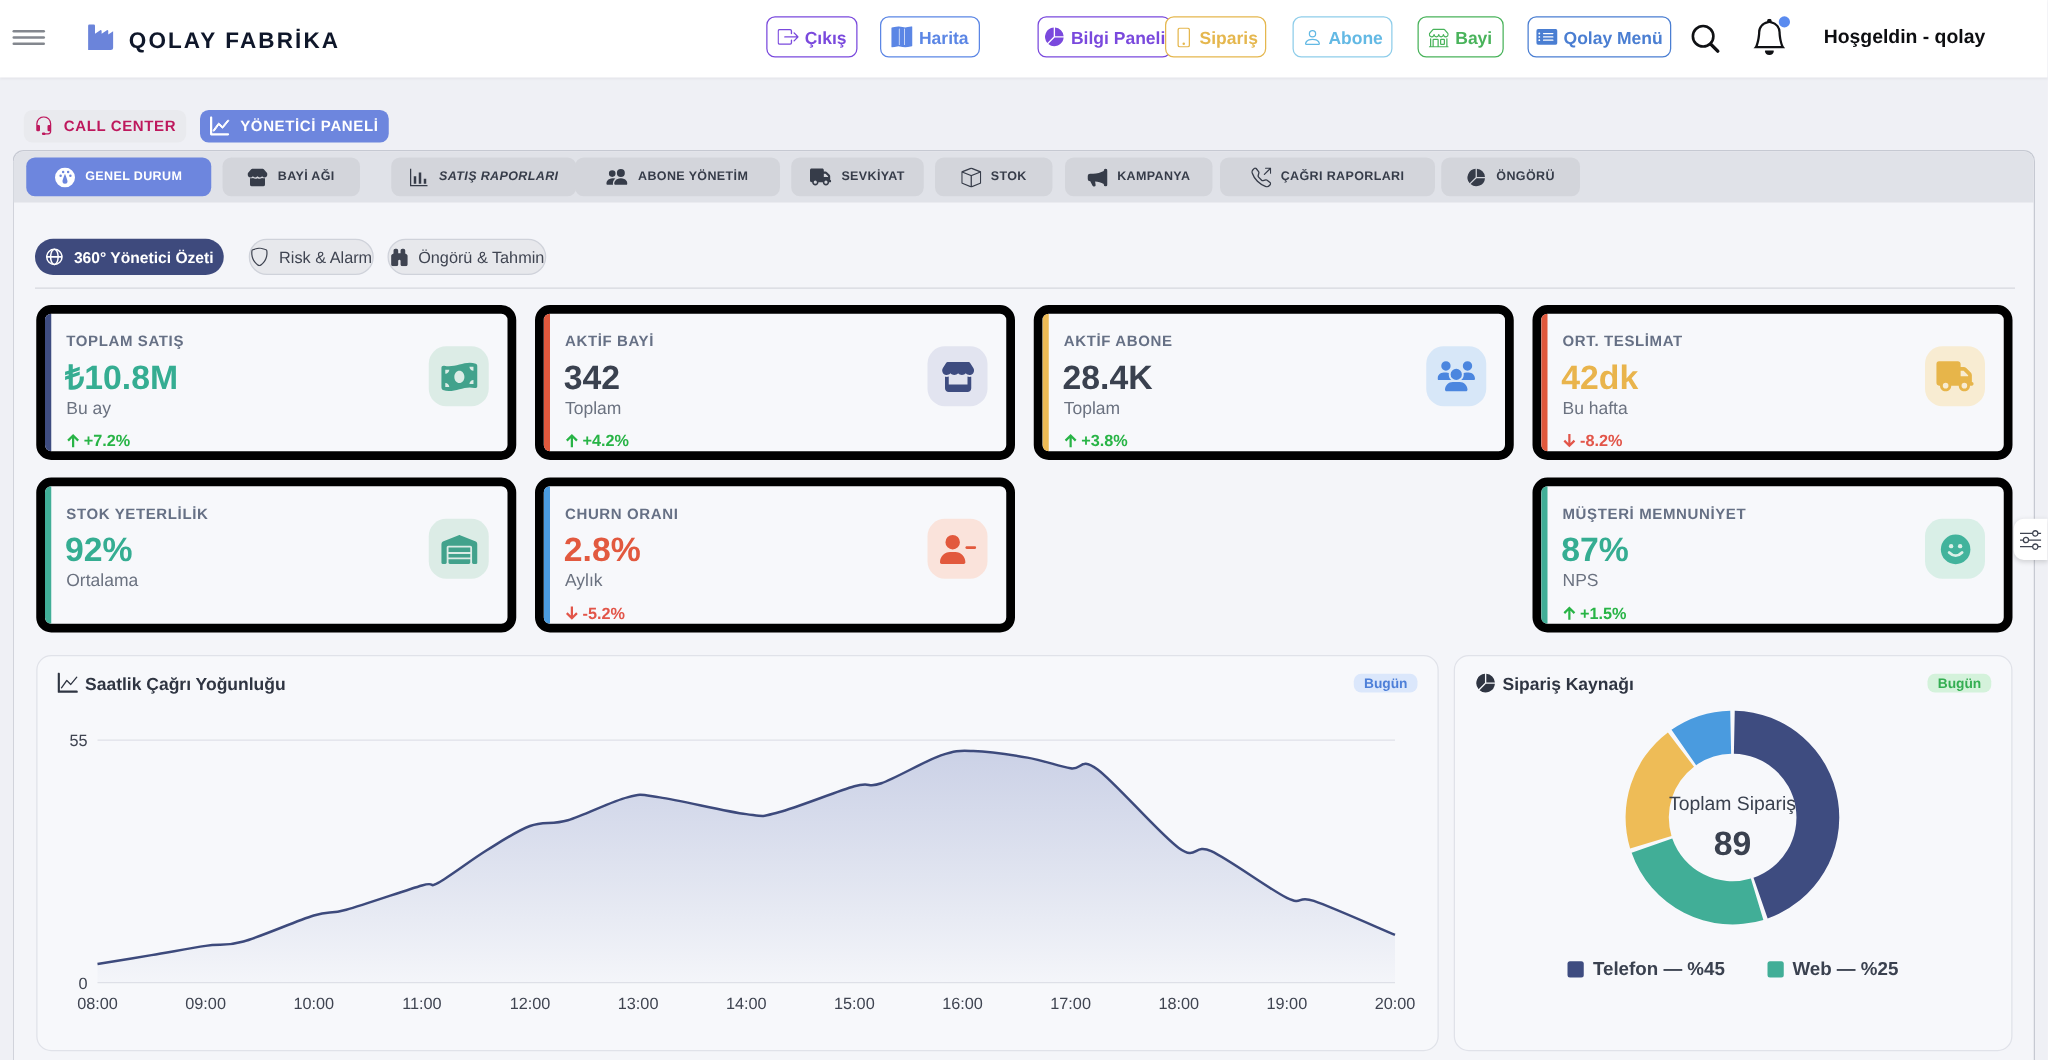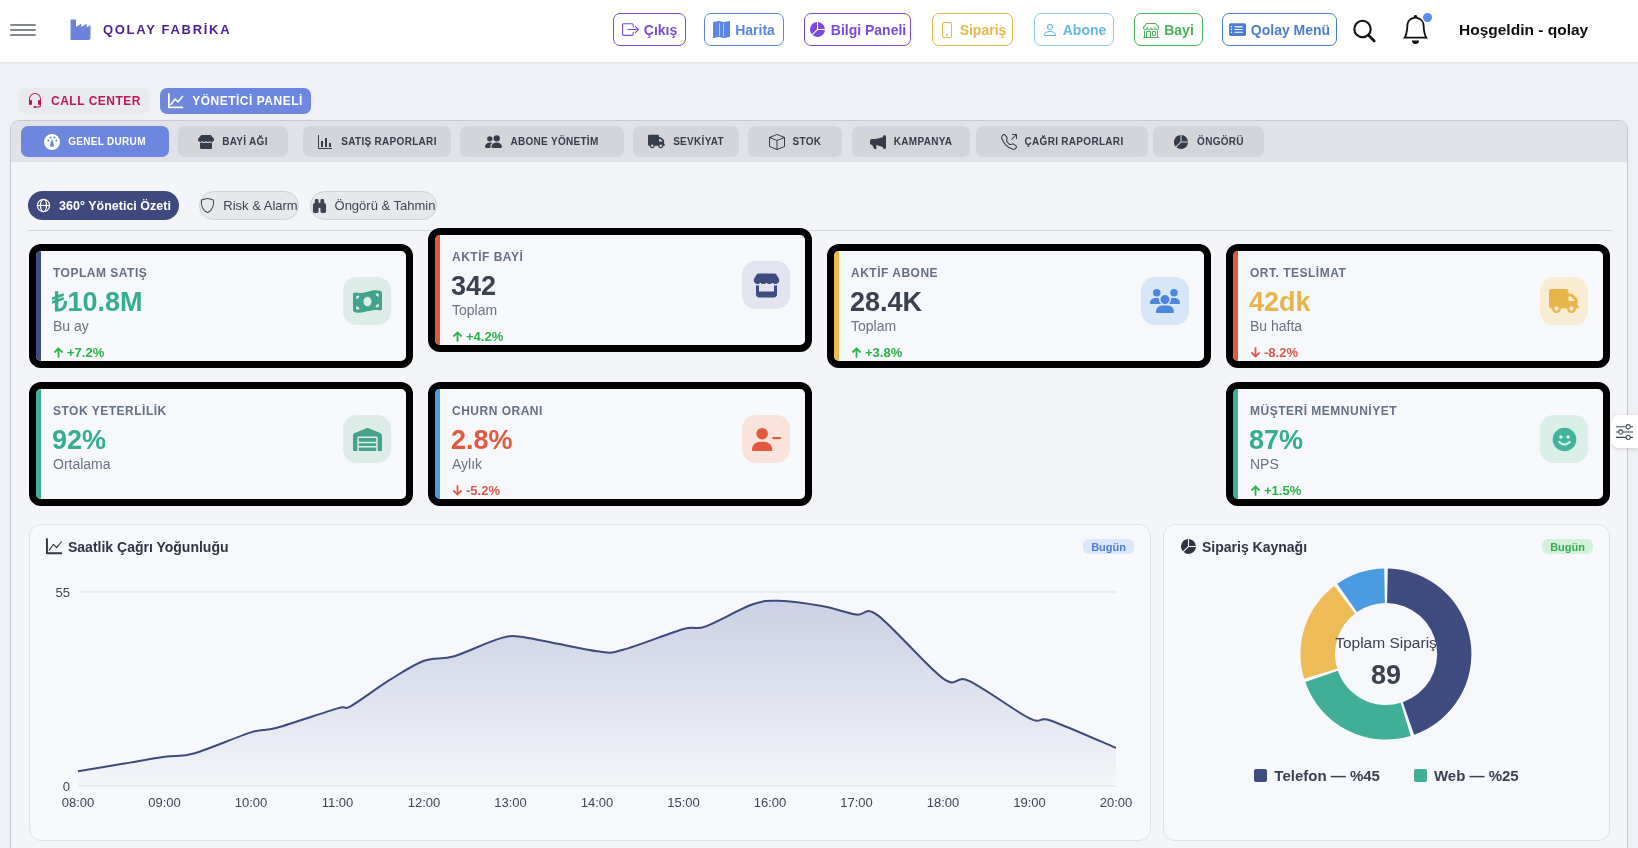--- a/index.html
+++ b/index.html
@@ -2,21 +2,21 @@
 <html lang="tr"><head>
 <meta charset="utf-8">
 <style>
   * { margin:0; padding:0; box-sizing:border-box; }
   html,body { width:1638px; height:848px; overflow:hidden; background:#eff0f5; font-family:"Liberation Sans", sans-serif; }
   
   .header { position:absolute; top:0; left:0; width:1638px; height:62px; background:#ffffff; box-shadow:0 1px 2px rgba(0,0,0,0.05); }
   .burger { position:absolute; left:10px; top:24px; width:26px; height:14px; }
   .burger span { display:block; height:1.5px; background:#83878e; margin-bottom:3.5px; border-radius:1px; }
   .logo { position:absolute; left:69px; top:19px; width:23px; height:21px; color:#6b84da; }
-  .brand { position:absolute; left:103px; top:22px; font-size:13px; font-weight:bold; letter-spacing:1.7px; color:#4c1d95; } .hb { position:absolute; top:13px; height:33px; display:flex; align-items:center; justify-content:center; gap:5px; border-radius:7px; background:#fff; border:1.5px solid; font-size:14px; font-weight:bold; white-space:nowrap; }
+  .brand { position:absolute; left:103px; top:22px; font-size:18px; font-weight:bold; letter-spacing:1.7px; color:#0f172a; } .hb { position:absolute; top:13px; height:33px; display:flex; align-items:center; justify-content:center; gap:5px; border-radius:7px; background:#fff; border:1.5px solid; font-size:14px; font-weight:bold; white-space:nowrap; }
   .c-purple { color:#7a49dd; border-color:#7a49dd; }
   .c-blue   { color:#5b86e5; border-color:#5b86e5; }
   .c-amber  { color:#e5b74e; border-color:#e5b74e; }
   .c-lblue  { color:#63b9e4; border-color:#8ecdea; }
   .c-green  { color:#49b35b; border-color:#49b35b; }
   .c-mblue  { color:#4a7ed2; border-color:#4a7ed2; }
   .search-ic { position:absolute; left:1350px; top:17px; }
   .bell-wrap { position:absolute; left:1401px; top:15px; }
   .bell-dot { position:absolute; right:-2px; top:-2px; width:9px; height:9px; border-radius:50%; background:#5a8bef; }
   .welcome { position:absolute; left:1459px; top:21px; font-size:15.5px; font-weight:bold; color:#0d0e11; }
@@ -69,21 +69,21 @@
     </svg>
   <div class="brand">QOLAY FABRİKA</div>
   <div>
     <div class="hb c-purple" style="left:613px;width:73px;"><svg width="17" height="17" viewBox="0 0 16 16" fill="currentColor">
           <path d="M10 12.5a.5.5 0 0 1-.5.5h-8a.5.5 0 0 1-.5-.5v-9a.5.5 0 0 1 .5-.5h8a.5.5 0 0 1 .5.5v2a.5.5 0 0 0 1 0v-2A1.5 1.5 0 0 0 9.5 2h-8A1.5 1.5 0 0 0 0 3.5v9A1.5 1.5 0 0 0 1.5 14h8a1.5 1.5 0 0 0 1.5-1.5v-2a.5.5 0 0 0-1 0z"></path>
           <path d="M15.854 8.354a.5.5 0 0 0 0-.708l-3-3a.5.5 0 0 0-.708.708L14.293 7.5H5.5a.5.5 0 0 0 0 1h8.793l-2.147 2.146a.5.5 0 0 0 .708.708z"></path>
         </svg>Çıkış</div>
     <div class="hb c-blue" style="left:704px;width:80px;"><svg width="17" height="17" viewBox="0 0 16 16" fill="currentColor">
           <path d="M16 .5a.5.5 0 0 0-.598-.49L10.5.99 5.598.01a.5.5 0 0 0-.196 0l-5 1A.5.5 0 0 0 0 1.5v14a.5.5 0 0 0 .598.49l4.902-.98 4.902.98a.5.5 0 0 0 .196 0l5-1A.5.5 0 0 0 16 14.5zM5.75 14.14V1.86l.5-.1v12.28l-.25.05zm4.5-12.28v12.28l-.5-.1V1.76z"></path>
         </svg>Harita</div>
-    <div class="hb c-purple" style="left:804px;width:107px;"><svg width="17" height="17" viewBox="0 0 16 16" fill="currentColor">
+    <div class="hb c-purple" style="left:830px;width:107px;"><svg width="17" height="17" viewBox="0 0 16 16" fill="currentColor">
           <path d="M7.5 1.018a7 7 0 0 0-4.79 11.566L7.5 7.793zm1 0V7.5h6.482A7 7 0 0 0 8.5 1.018M14.982 8.5H8.207l-4.79 4.79A7 7 0 0 0 14.982 8.5"></path>
         </svg>Bilgi Paneli</div>
     <div class="hb c-amber" style="left:932px;width:81px;"><svg width="16" height="16" viewBox="0 0 16 16" fill="currentColor">
           <path d="M11 1a1 1 0 0 1 1 1v12a1 1 0 0 1-1 1H5a1 1 0 0 1-1-1V2a1 1 0 0 1 1-1zM5 0a2 2 0 0 0-2 2v12a2 2 0 0 0 2 2h6a2 2 0 0 0 2-2V2a2 2 0 0 0-2-2z"></path>
           <path d="M8 14a1 1 0 1 0 0-2 1 1 0 0 0 0 2"></path>
         </svg>Sipariş</div>
     <div class="hb c-lblue" style="left:1034px;width:80px;"><svg width="16" height="16" viewBox="0 0 16 16" fill="currentColor">
           <path d="M8 8a3 3 0 1 0 0-6 3 3 0 0 0 0 6m2-3a2 2 0 1 1-4 0 2 2 0 0 1 4 0m4 8c0 1-1 1-1 1H3s-1 0-1-1 1-4 6-4 6 3 6 4m-1-.004c-.001-.246-.154-.986-.832-1.664C11.516 10.68 10.289 10 8 10s-3.516.68-4.168 1.332c-.678.678-.83 1.418-.832 1.664z"></path>
         </svg>Abone</div>
     <div class="hb c-green" style="left:1134px;width:69px;"><svg width="16" height="16" viewBox="0 0 16 16" fill="currentColor">
@@ -115,21 +115,21 @@
     </svg>YÖNETİCİ PANELİ</div>
 
 <div class="panel">
   <div class="tabs">
     <div class="tab active" style="left:10px;width:148px;"><svg width="16" height="16" viewBox="0 0 16 16" fill="currentColor">
           <path d="M8 0a8 8 0 1 0 0 16A8 8 0 0 0 8 0M4.5 7.5a1 1 0 1 1 0-2 1 1 0 0 1 0 2m2-3a1 1 0 1 1 0-2 1 1 0 0 1 0 2M8 13a2 2 0 0 1-2-2c0-.99 2-6 2-6s2 5.01 2 6a2 2 0 0 1-2 2m2.5-8.5a1 1 0 1 1 0-2 1 1 0 0 1 0 2m1.8 3a1 1 0 1 1 0-2 1 1 0 0 1 0 2"></path>
         </svg>GENEL DURUM</div>
     <div class="tab" style="left:167px;width:110px;"><svg width="16" height="16" viewBox="0 0 16 16" fill="currentColor">
           <path d="M2.97 1.35A1 1 0 0 1 3.73 1h8.54a1 1 0 0 1 .76.35l2.609 3.044A1.5 1.5 0 0 1 16 5.37v.255a2.375 2.375 0 0 1-4.25 1.458A2.37 2.37 0 0 1 9.875 8 2.37 2.37 0 0 1 8 7.083 2.37 2.37 0 0 1 6.125 8a2.37 2.37 0 0 1-1.875-.917A2.375 2.375 0 0 1 0 5.625V5.37a1.5 1.5 0 0 1 .361-.976zM2 8.5v5A1.5 1.5 0 0 0 3.5 15h9a1.5 1.5 0 0 0 1.5-1.5v-5a3.4 3.4 0 0 1-2.375-.125A3.4 3.4 0 0 1 8 8.5a3.4 3.4 0 0 1-3.625-.125A3.4 3.4 0 0 1 2 8.5"></path>
         </svg>BAYİ AĞI</div>
-    <div class="tab" style="left:292px;width:148px;"><svg width="16" height="16" viewBox="0 0 16 16" fill="currentColor">
+    <div class="tab" style="left:302px;width:148px;font-style:italic;"><svg width="16" height="16" viewBox="0 0 16 16" fill="currentColor">
           <path d="M1 1v14h14v-1H2V1z"></path>
           <path d="M4 13h2V7H4zm4 0h2V4H8zm4 0h2V9h-2z"></path>
         </svg>SATIŞ RAPORLARI</div>
     <div class="tab" style="left:449px;width:164px;"><svg width="17" height="17" viewBox="0 0 16 16" fill="currentColor">
           <path d="M7 14s-1 0-1-1 1-4 5-4 5 3 5 4-1 1-1 1zm4-6a3 3 0 1 0 0-6 3 3 0 0 0 0 6m-5.784 6A2.24 2.24 0 0 1 5 13c0-1.355.68-2.75 1.936-3.72A6.3 6.3 0 0 0 5 9c-4 0-5 3-5 4s1 1 1 1zM4.5 8a2.5 2.5 0 1 0 0-5 2.5 2.5 0 0 0 0 5"></path>
         </svg>ABONE YÖNETİM</div>
     <div class="tab" style="left:622px;width:106px;"><svg width="17" height="15" viewBox="0 0 640 512" fill="currentColor">
           <path d="M48 0C21.5 0 0 21.5 0 48V368c0 26.5 21.5 48 48 48H64c0 53 43 96 96 96s96-43 96-96H384c0 53 43 96 96 96s96-43 96-96h32c17.7 0 32-14.3 32-32s-14.3-32-32-32V288 256 237.3c0-17-6.7-33.3-18.7-45.3L512 114.7c-12-12-28.3-18.7-45.3-18.7H416V48c0-26.5-21.5-48-48-48H48zM416 160h50.7L544 237.3V256H416V160zM112 416a48 48 0 1 1 96 0 48 48 0 1 1 -96 0zm368-48a48 48 0 1 1 0 96 48 48 0 1 1 0-96z"></path>
         </svg>SEVKİYAT</div>
     <div class="tab" style="left:737px;width:94px;"><svg width="16" height="16" viewBox="0 0 16 16" fill="currentColor">
@@ -166,21 +166,21 @@
     <div class="s">Bu ay</div>
       <div class="ch up"><svg width="13" height="13" viewBox="0 0 16 16">
           <path d="M8 14.5V3M3 8l5-5 5 5" stroke="currentColor" stroke-width="2.2" fill="none"></path>
         </svg>+7.2%</div>
     <div class="ic" style="background:#dcece6;">
         <svg width="29" height="29" viewBox="0 0 576 512" fill="#42a28c">
           <path d="M0 112.5V422.3c0 18 10.1 35 27 41.3c87 32.5 174 10.3 261-11.9c79.8-20.3 159.6-40.7 239.3-18.9c23 6.3 48.7-9.5 48.7-33.4V89.7c0-18-10.1-35-27-41.3C462 15.9 375 38.1 288 60.3C208.2 80.6 128.4 101 48.7 79.2C25.6 72.9 0 88.7 0 112.5zM288 352c-44.2 0-80-43-80-96s35.8-96 80-96s80 43 80 96s-35.8 96-80 96zM64 352c35.3 0 64 28.7 64 64H64V352zm64-208c0 35.3-28.7 64-64 64V144h64zM512 304v64H448c0-35.3 28.7-64 64-64zM448 96h64v64c-35.3 0-64-28.7-64-64z"></path>
         </svg>
       </div>
   </div>
-  <div class="card" style="left:417px; top:107px;">
+  <div class="card" style="left:417px; top:123px;">
     <div class="bar" style="background:#e0593d;"></div>
     <div class="t">AKTİF BAYİ</div>
       <div class="v dark">342</div>
     <div class="s">Toplam</div>
       <div class="ch up"><svg width="13" height="13" viewBox="0 0 16 16">
           <path d="M8 14.5V3M3 8l5-5 5 5" stroke="currentColor" stroke-width="2.2" fill="none"></path>
         </svg>+4.2%</div>
     <div class="ic" style="background:#e2e4f0;">
         <svg width="27" height="27" viewBox="0 0 576 512" fill="#3e4c80">
           <path d="M547.6 103.8L490.3 13.1C485.2 5 476.1 0 466.4 0H109.6C99.9 0 90.8 5 85.7 13.1L28.3 103.8c-29.6 46.8-3.4 111.9 51.9 119.4c4 .5 8.1 .8 12.1 .8c26.1 0 49.3-11.4 65.2-29c15.9 17.6 39.1 29 65.2 29c26.1 0 49.3-11.4 65.2-29c15.9 17.6 39.1 29 65.2 29c26.2 0 49.3-11.4 65.2-29c16 17.6 39.1 29 65.2 29c4.1 0 8.1-.3 12.1-.8c55.5-7.4 81.8-72.5 52.1-119.4zM499.7 254.9l-.1 0c-5.3 .7-10.7 1.1-16.2 1.1c-12.4 0-24.3-1.9-35.4-5.3V384H128V250.6c-11.2 3.5-23.2 5.4-35.6 5.4c-5.5 0-11-.4-16.3-1.1l-.1 0c-4.1-.6-8.1-1.3-12-2.3V384v64c0 35.3 28.7 64 64 64H448c35.3 0 64-28.7 64-64V384 252.6c-4 1-8 1.8-12.3 2.3z"></path>

